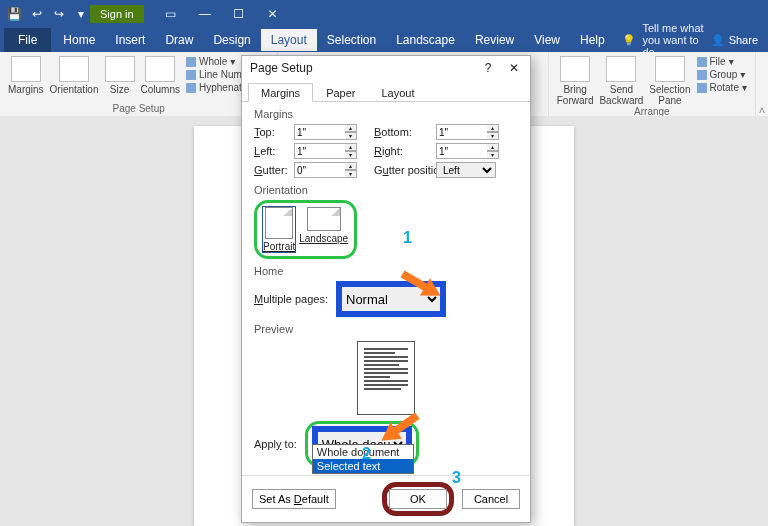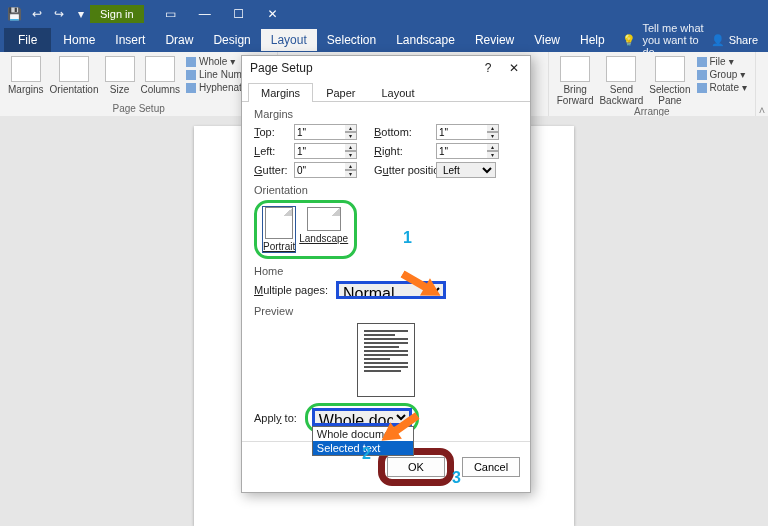--- a/index.html
+++ b/index.html
@@ -41,32 +41,32 @@
 .mgrid input,.mgrid select{width:52px;height:16px;border:1px solid #aaa;font-size:10px;padding:0 2px;box-sizing:border-box}
 .spin{width:12px;display:flex;flex-direction:column;margin-left:-1px}
 .spin span{width:12px;height:8px;border:1px solid #aaa;border-left:none;font-size:6px;text-align:center;line-height:6px;background:#f0f0f0;box-sizing:border-box}
 .orient-box{display:flex;gap:4px;border:3px solid #2bc24a;border-radius:14px;padding:4px 6px;width:fit-content}
 .orient{display:flex;flex-direction:column;align-items:center;gap:2px;font-size:10px;cursor:pointer}
 .orient .pg{width:26px;height:30px;border:1px solid #888;background:#fff;position:relative}
 .orient.sel{outline:1px solid #2b579a}
 .orient .pg.land{width:32px;height:22px}
 .orient .pg::after{content:"";position:absolute;top:0;right:0;width:8px;height:8px;background:linear-gradient(135deg,#fff 50%,#ccc 50%)}
 .pagesrow,.applyrow{display:flex;align-items:center;gap:8px}
-.pagesrow select,.applyrow select{height:18px;border:3px solid #1d4ed8;font-size:16px}
+.pagesrow select,.applyrow select{height:36px;border:6px solid #1d4ed8;font-size:13px}
 .preview{display:flex;justify-content:center;margin:6px 0}
 .preview .pv{width:58px;height:74px;border:1px solid #555;background:#fff;padding:6px;box-sizing:border-box;display:flex;flex-direction:column;gap:2px}
 .preview .pv span{height:2px;background:#555;display:block}
 .applywrap{position:relative;border:3px solid #2bc24a;border-radius:14px;padding:2px 4px;display:inline-block}
 .dropdown{position:absolute;top:20px;left:4px;width:100px;border:1px solid #666;background:#fff;font-size:11px;z-index:5}
 .dropdown div{padding:1px 4px}
 .dropdown .sel{background:#0a64c8;color:#fff}
 .dfooter{display:flex;align-items:center;padding:6px 10px;border-top:1px solid #ddd;gap:8px}
 .dfooter .sp{flex:1}
 .btn{min-width:58px;height:20px;border:1px solid #999;background:#fdfdfd;font-size:11px;cursor:pointer}
-.okwrap{border:7px solid #7f1d1d;border-radius:14px;padding:2px}
+.okwrap{border:5px solid #7f1d1d;border-radius:14px;padding:2px}
 .num{position:absolute;color:#14a8e0;font-size:16px;font-weight:bold;z-index:25}
 .u{text-decoration:underline}
 </style>
 </head>
 <body>
 
 <div class="titlebar">
   <div class="tb-left">
     <span>💾</span>
     <span>↩</span>
@@ -278,20 +278,21 @@
       <div class="applywrap">
         <select style="width:100px"><option>Whole document</option></select>
         <div class="dropdown">
           <div>Whole document</div>
           <div class="sel">Selected text</div>
         </div>
       </div>
     </div>
   </div>
   <div class="dfooter">
+    <button class="btn"><span>Set As <span class="u">D</span>efault</span></button>
     <span class="sp"></span>
     <span class="okwrap">
       <button class="btn">OK</button>
     </span>
     <button class="btn">Cancel</button>
   </div>
 </div>
 
 <div class="num" style="left:403px;top:229px">1</div>
 <div class="num" style="left:362px;top:445px">2</div>

